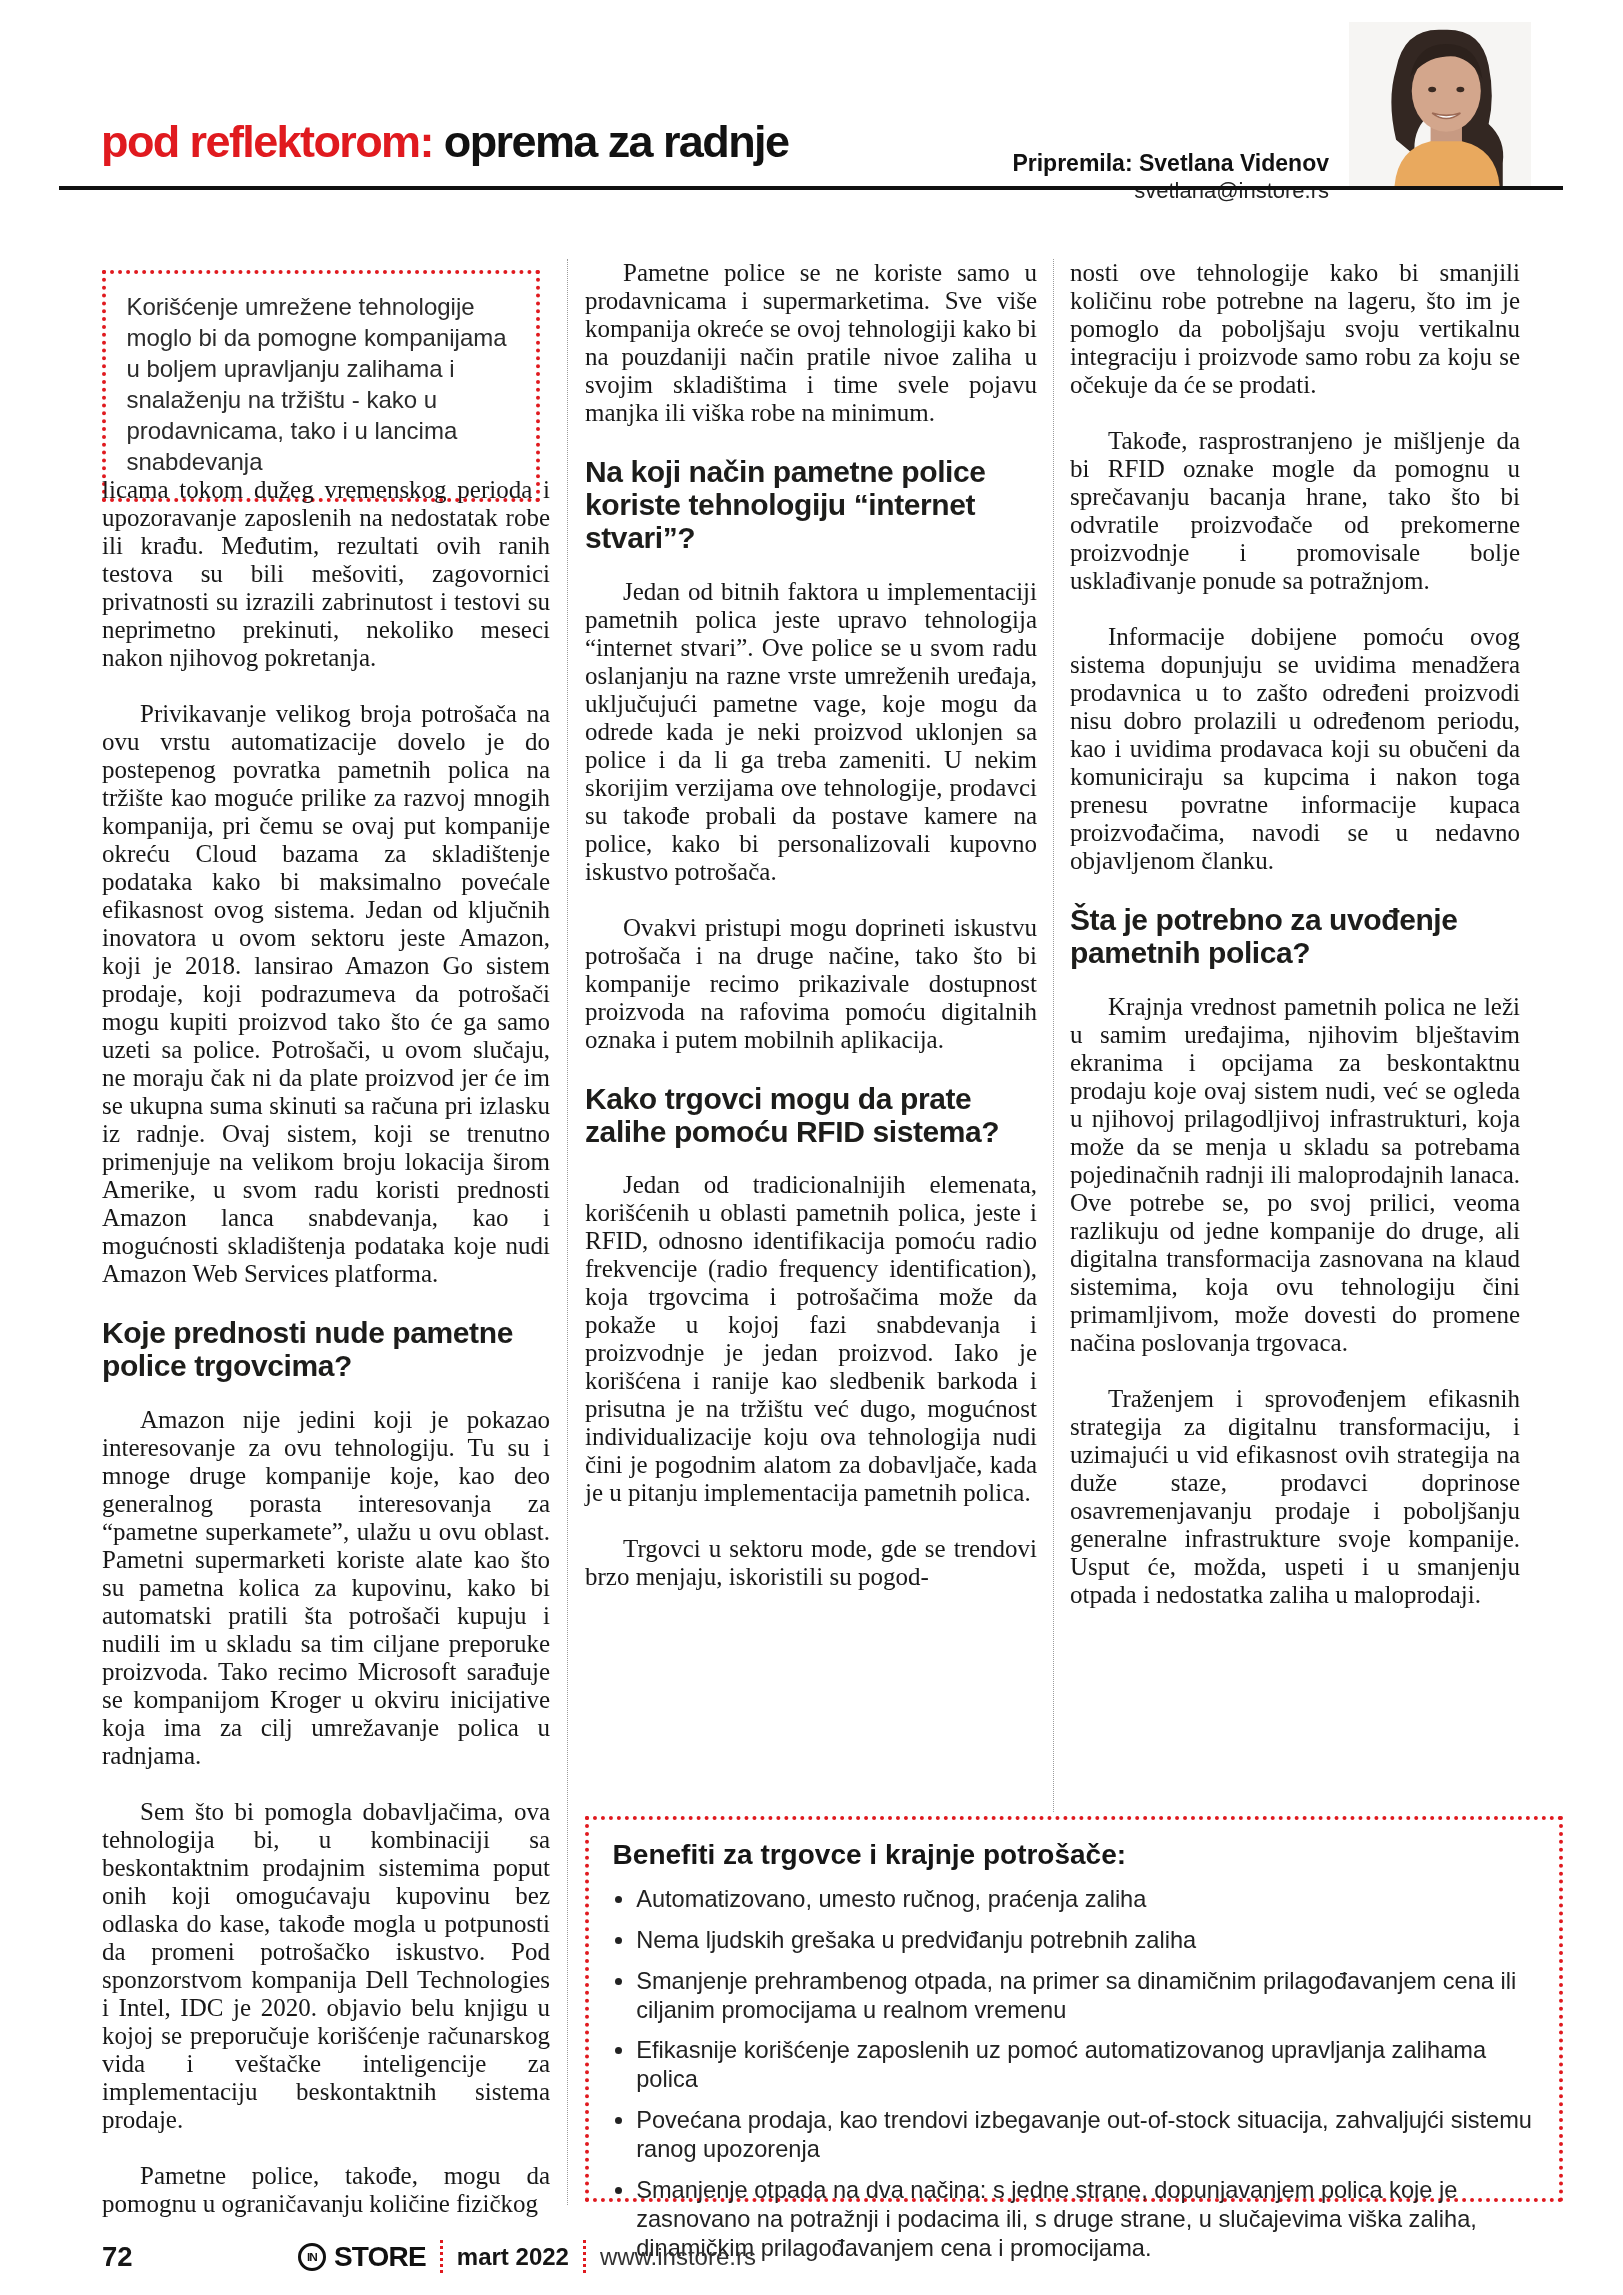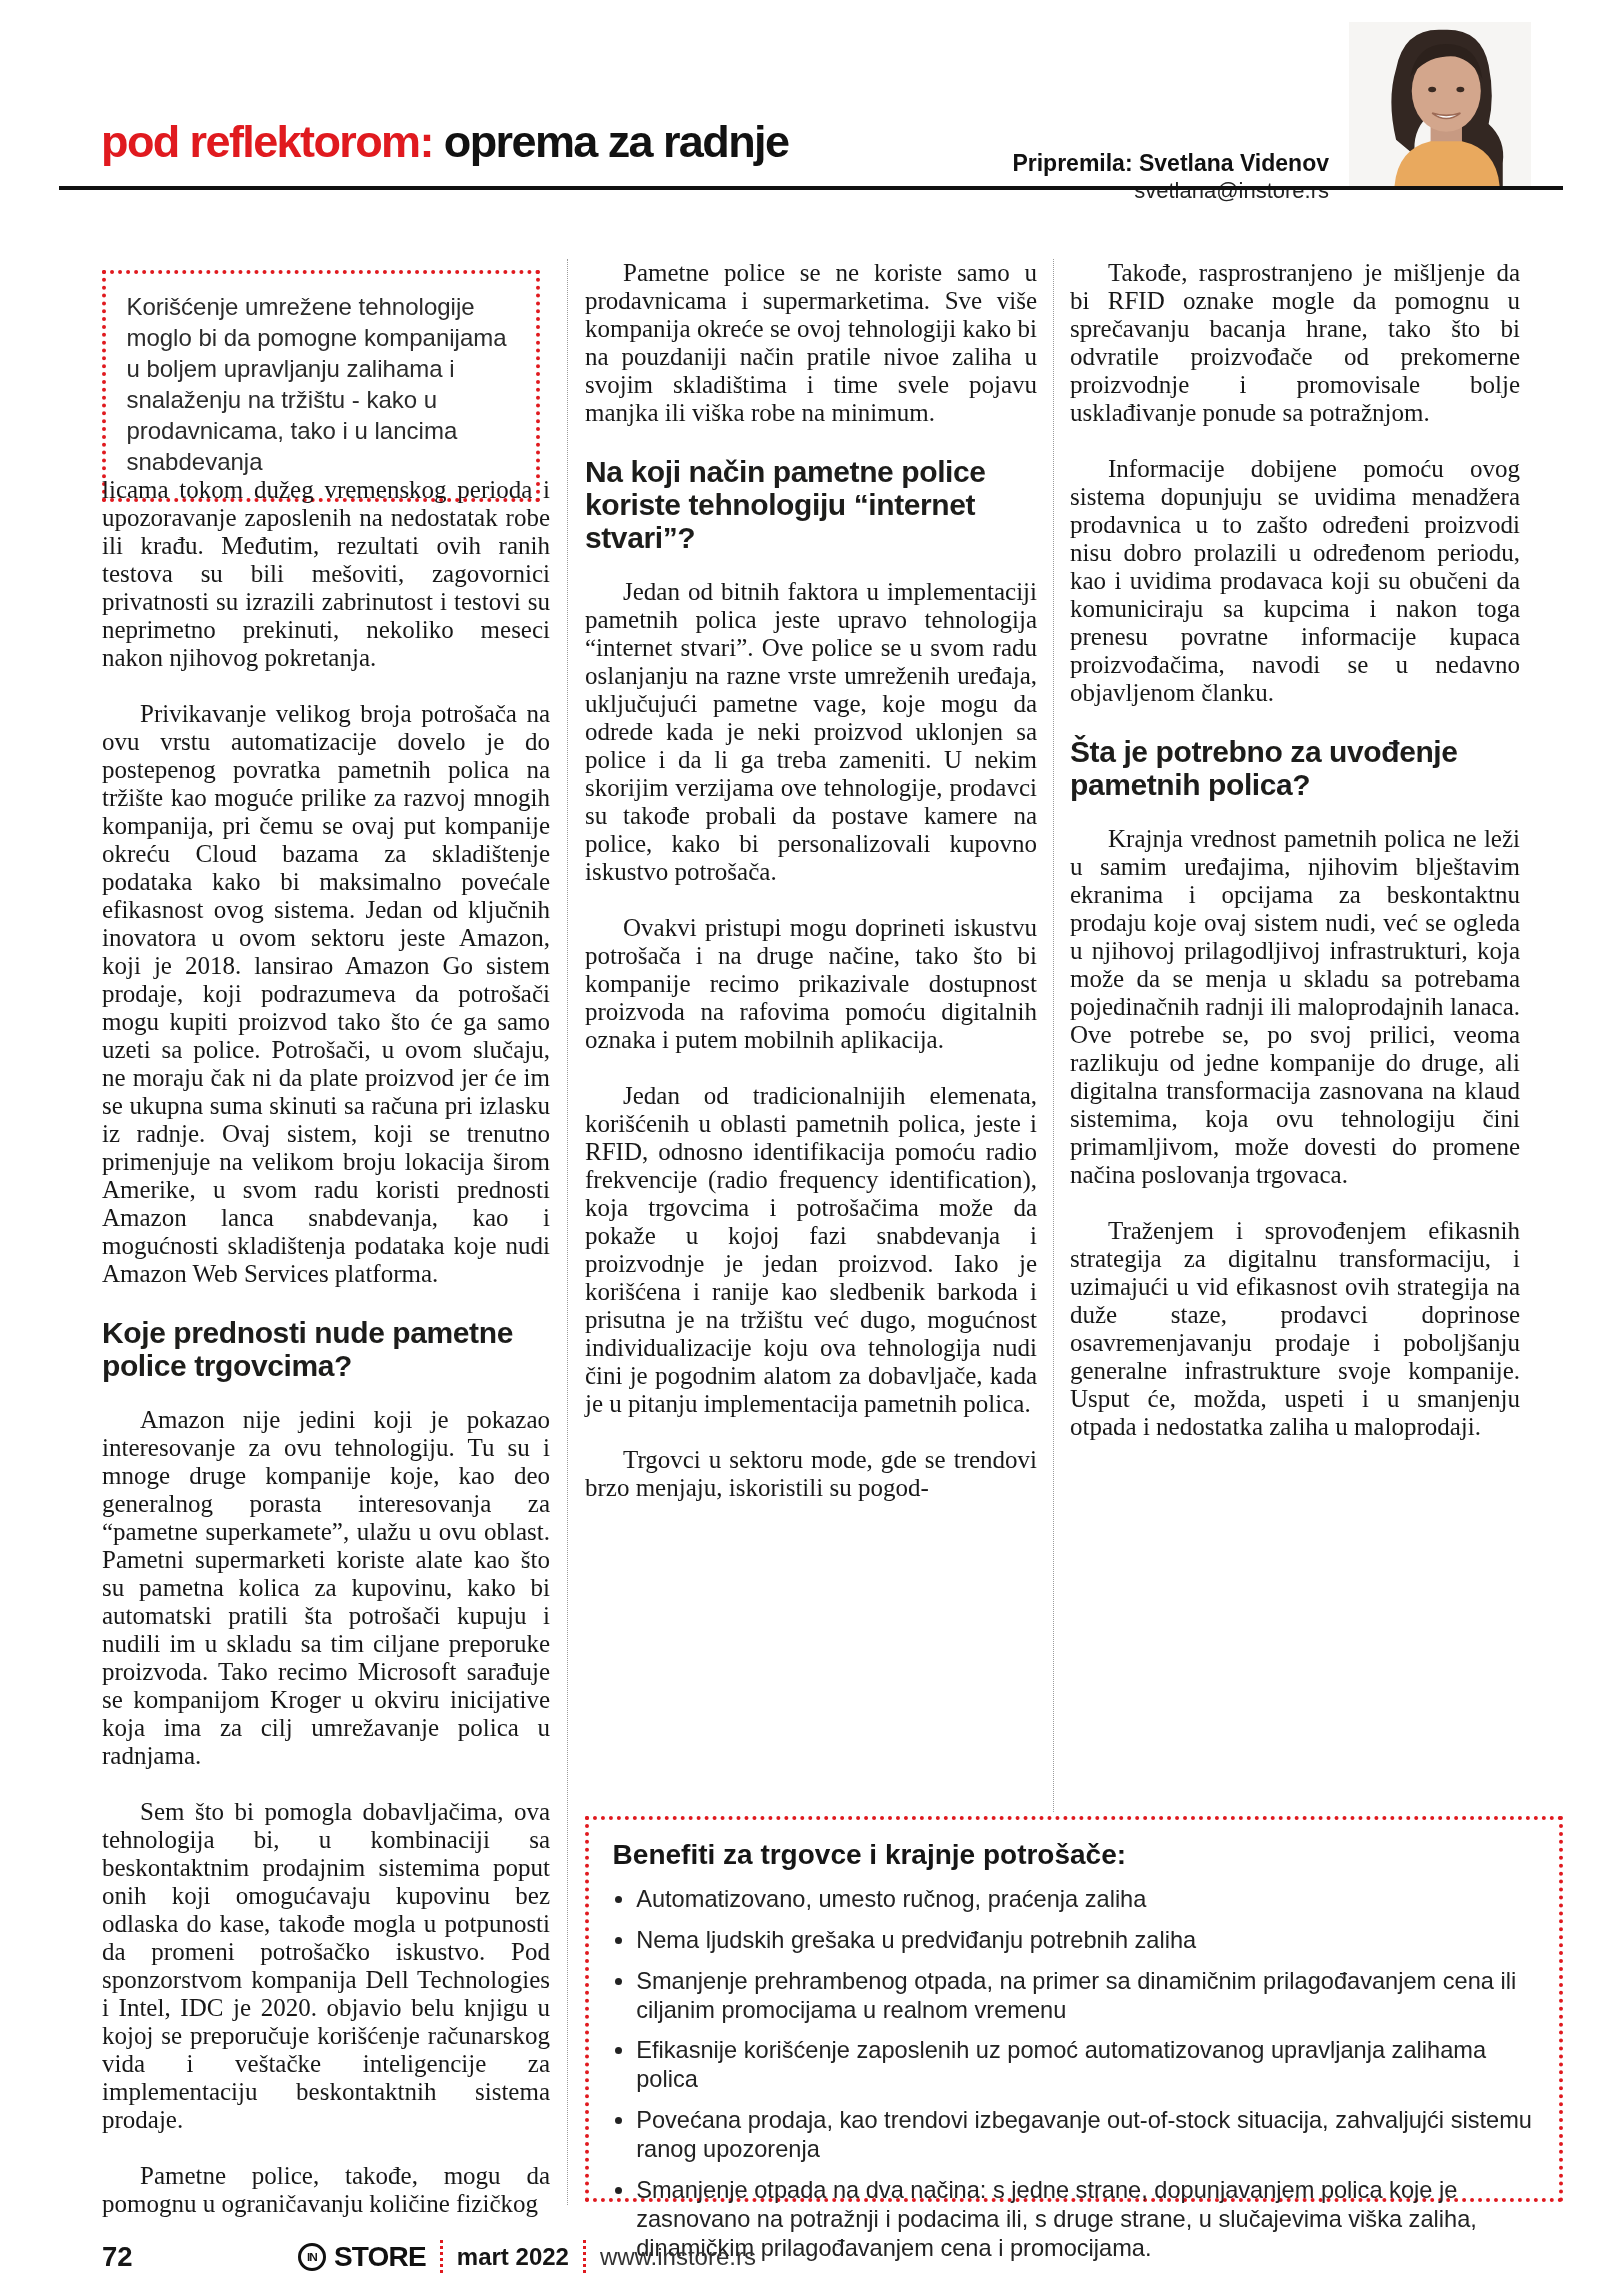--- a/index.html
+++ b/index.html
@@ -105,25 +105,27 @@
   <p class="indent">Amazon nije jedini koji je pokazao interesovanje za ovu tehnologiju. Tu su i mnoge druge kompanije koje, kao deo generalnog porasta interesovanja za “pametne superkamete”, ulažu u ovu oblast. Pametni supermarketi koriste alate kao što su pametna kolica za kupovinu, kako bi automatski pratili šta potrošači kupuju i nudili im u skladu sa tim ciljane preporuke proizvoda. Tako recimo Microsoft sarađuje se kompanijom Kroger u okviru inicijative koja ima za cilj umrežavanje polica u radnjama.</p>
   <p class="indent">Sem što bi pomogla dobavljačima, ova tehnologija bi, u kombinaciji sa beskontaktnim prodajnim sistemima poput onih koji omogućavaju kupovinu bez odlaska do kase, takođe mogla u potpunosti da promeni potrošačko iskustvo. Pod sponzorstvom kompanija Dell Technologies i Intel, IDC je 2020. objavio belu knjigu u kojoj se preporučuje korišćenje računarskog vida i veštačke inteligencije za implementaciju beskontaktnih sistema prodaje.</p>
   <p class="indent">Pametne police, takođe, mogu da pomognu u ograničavanju količine fizičkog</p>
 </div>
 
 <div class="col" id="col2">
   <p class="indent">Pametne police se ne koriste samo u prodavnicama i supermarketima. Sve više kompanija okreće se ovoj tehnologiji kako bi na pouzdaniji način pratile nivoe zaliha u svojim skladištima i time svele pojavu manjka ili viška robe na minimum.</p>
   <h2>Na koji način pametne police koriste tehnologiju “internet stvari”?</h2>
   <p class="indent">Jedan od bitnih faktora u implementaciji pametnih polica jeste upravo tehnologija “internet stvari”. Ove police se u svom radu oslanjanju na razne vrste umreženih uređaja, uključujući pametne vage, koje mogu da odrede kada je neki proizvod uklonjen sa police i da li ga treba zameniti. U nekim skorijim verzijama ove tehnologije, prodavci su takođe probali da postave kamere na police, kako bi personalizovali kupovno iskustvo potrošača.</p>
   <p class="indent">Ovakvi pristupi mogu doprineti iskustvu potrošača i na druge načine, tako što bi kompanije recimo prikazivale dostupnost proizvoda na rafovima pomoću digitalnih oznaka i putem mobilnih aplikacija.</p>
+  <h2>Kako trgovci mogu da prate zalihe pomoću RFID sistema?</h2>
   <p class="indent">Jedan od tradicionalnijih elemenata, korišćenih u oblasti pametnih polica, jeste i RFID, odnosno identifikacija pomoću radio frekvencije (radio frequency identification), koja trgovcima i potrošačima može da pokaže u kojoj fazi snabdevanja i proizvodnje je jedan proizvod. Iako je korišćena i ranije kao sledbenik barkoda i prisutna je na tržištu već dugo, mogućnost individualizacije koju ova tehnologija nudi čini je pogodnim alatom za dobavljače, kada je u pitanju implementacija pametnih polica.</p>
   <p class="indent">Trgovci u sektoru mode, gde se trendovi brzo menjaju, iskoristili su pogod-</p>
 </div>
 
 <div class="col" id="col3">
+  <p>nosti ove tehnologije kako bi smanjili količinu robe potrebne na lageru, što im je pomoglo da poboljšaju svoju vertikalnu integraciju i proizvode samo robu za koju se očekuje da će se prodati.</p>
   <p class="indent">Takođe, rasprostranjeno je mišljenje da bi RFID oznake mogle da pomognu u sprečavanju bacanja hrane, tako što bi odvratile proizvođače od prekomerne proizvodnje i promovisale bolje usklađivanje ponude sa potražnjom.</p>
   <p class="indent">Informacije dobijene pomoću ovog sistema dopunjuju se uvidima menadžera prodavnica u to zašto određeni proizvodi nisu dobro prolazili u određenom periodu, kao i uvidima prodavaca koji su obučeni da komuniciraju sa kupcima i nakon toga prenesu povratne informacije kupaca proizvođačima, navodi se u nedavno objavljenom članku.</p>
   <h2>Šta je potrebno za uvođenje pametnih polica?</h2>
   <p class="indent">Krajnja vrednost pametnih polica ne leži u samim uređajima, njihovim blještavim ekranima i opcijama za beskontaktnu prodaju koje ovaj sistem nudi, već se ogleda u njihovoj prilagodljivoj infrastrukturi, koja može da se menja u skladu sa potrebama pojedinačnih radnji ili maloprodajnih lanaca. Ove potrebe se, po svoj prilici, veoma razlikuju od jedne kompanije do druge, ali digitalna transformacija zasnovana na klaud sistemima, koja ovu tehnologiju čini primamljivom, može dovesti do promene načina poslovanja trgovaca.</p>
   <p class="indent">Traženjem i sprovođenjem efikasnih strategija za digitalnu transformaciju, i uzimajući u vid efikasnost ovih strategija na duže staze, prodavci doprinose osavremenjavanju prodaje i poboljšanju generalne infrastrukture svoje kompanije. Usput će, možda, uspeti i u smanjenju otpada i nedostatka zaliha u maloprodaji.</p>
 </div>
 
 <div class="benefits">
   <h3>Benefiti za trgovce i krajnje potrošače:</h3>
   <ul>

